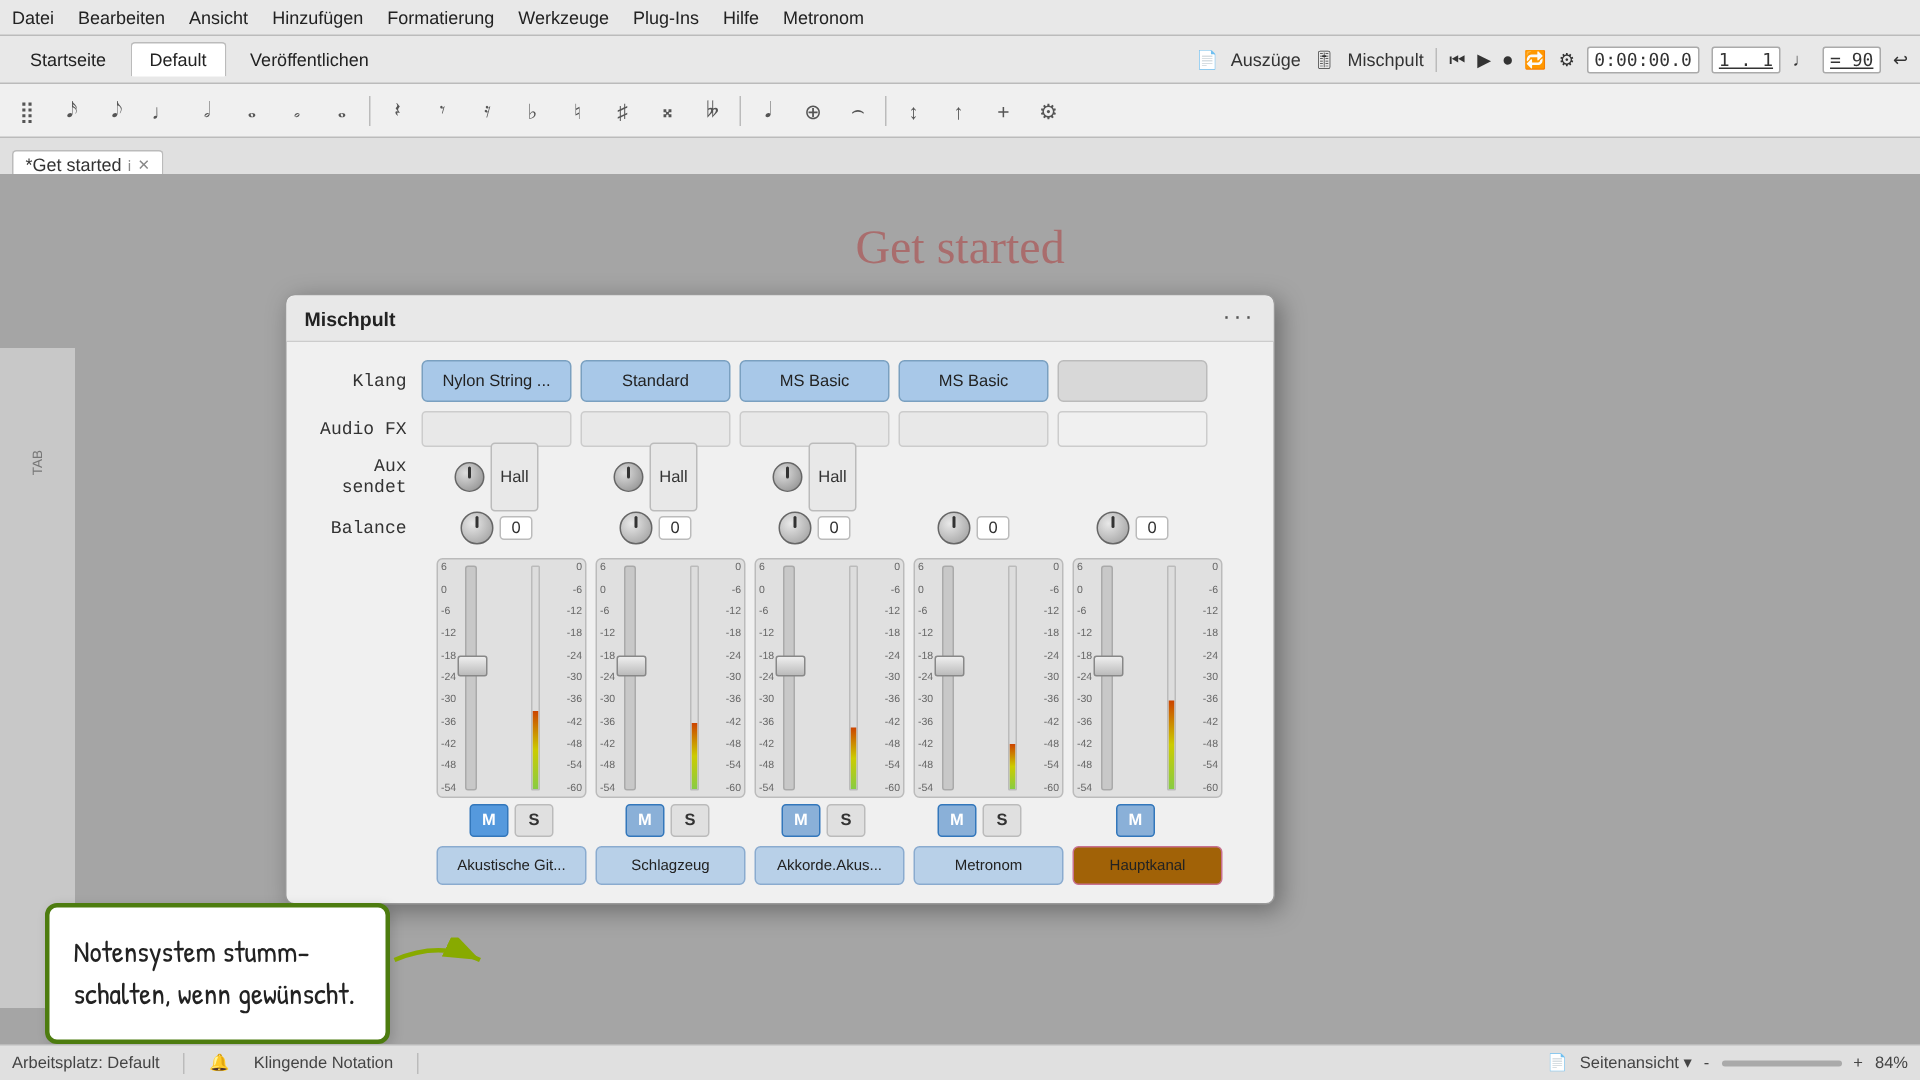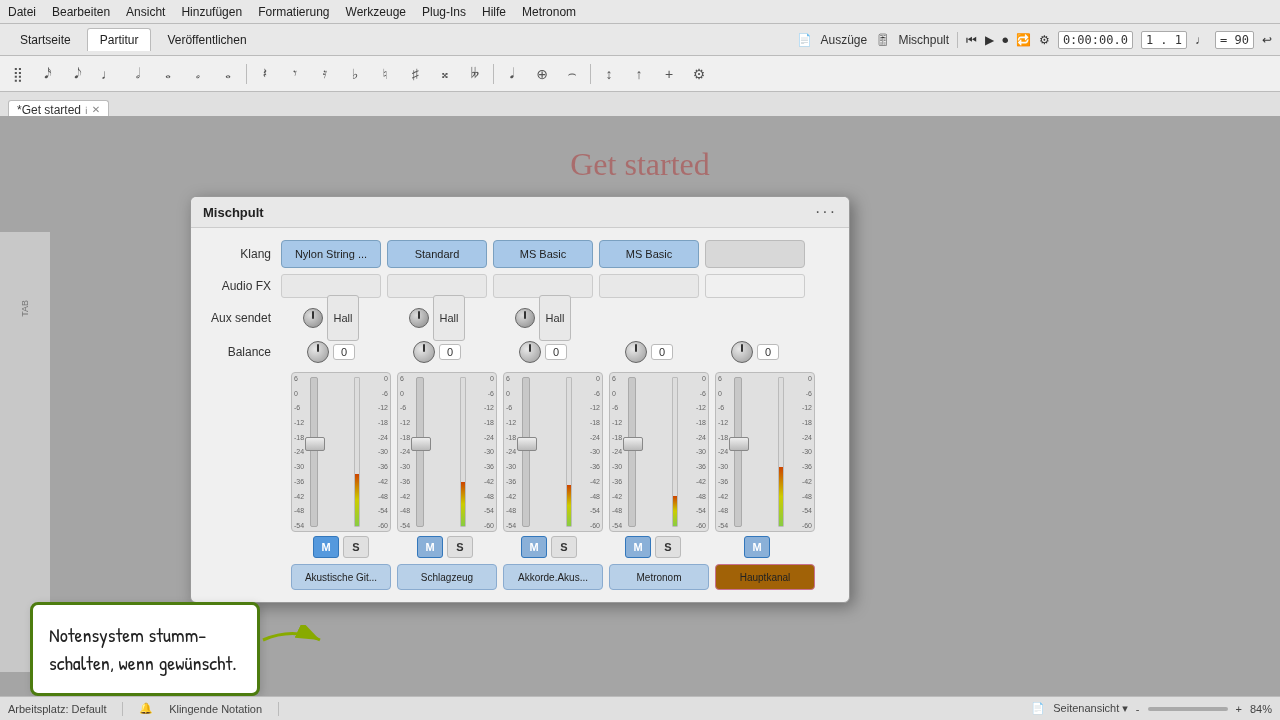--- a/index.html
+++ b/index.html
@@ -69,20 +69,21 @@
       border-radius: 2px;
     }
     .tempo-display {
       font-size: 12px;
       color: #333;
       background: #fff;
       border: 1px solid #aaa;
       padding: 1px 4px;
       border-radius: 2px;
       font-family: monospace;
+      text-decoration: underline;
     }
 
     
     .toolbar {
       height: 36px;
       background: #f0f0f0;
       border-bottom: 1px solid #bbb;
       display: flex;
       align-items: center;
       padding: 0 4px;
@@ -207,20 +208,21 @@
       align-items: center;
       margin-bottom: 6px;
     }
     .mixer-row-label {
       width: 80px;
       text-align: right;
       padding-right: 10px;
       font-size: 12px;
       color: #333;
       flex-shrink: 0;
+      font-family: Liberation Mono, monospace;
     }
     .mixer-channels {
       display: flex;
       gap: 6px;
       flex: 1;
     }
 
     
     .klang-btn {
       width: 100px;
@@ -542,21 +544,21 @@
   <span>Hinzufügen</span>
   <span>Formatierung</span>
   <span>Werkzeuge</span>
   <span>Plug-Ins</span>
   <span>Hilfe</span>
   <span>Metronom</span>
 </div>
 
 <div class="nav-bar">
   <span class="nav-tab">Startseite</span>
-  <span class="nav-tab active">Partitur</span>
+  <span class="nav-tab active">Default</span>
   <span class="nav-tab">Veröffentlichen</span>
   <div class="nav-right">
     <span>📄</span>
     <span>Auszüge</span>
     <span>🎚</span>
     <span>Mischpult</span>
     <span style="width:1px;height:16px;background:#bbb;"></span>
     <span>⏮</span>
     <span>▶</span>
     <span>⏺</span>

